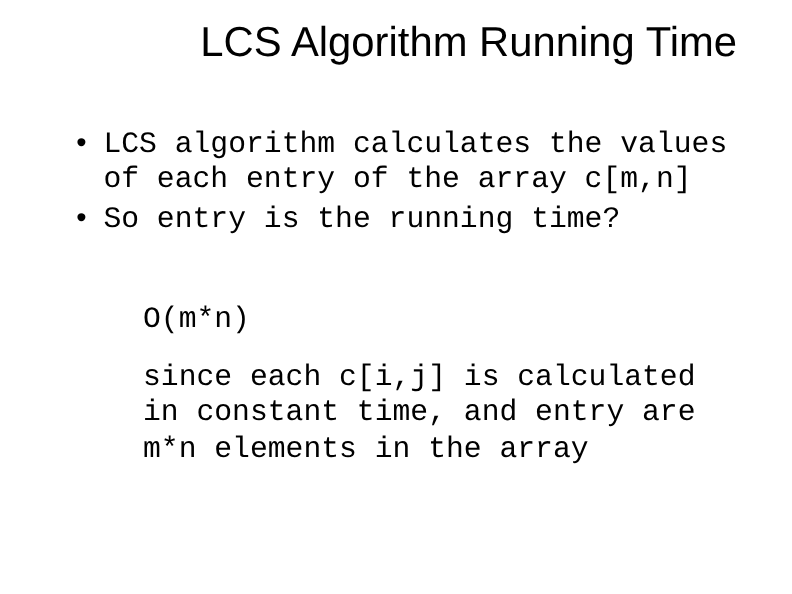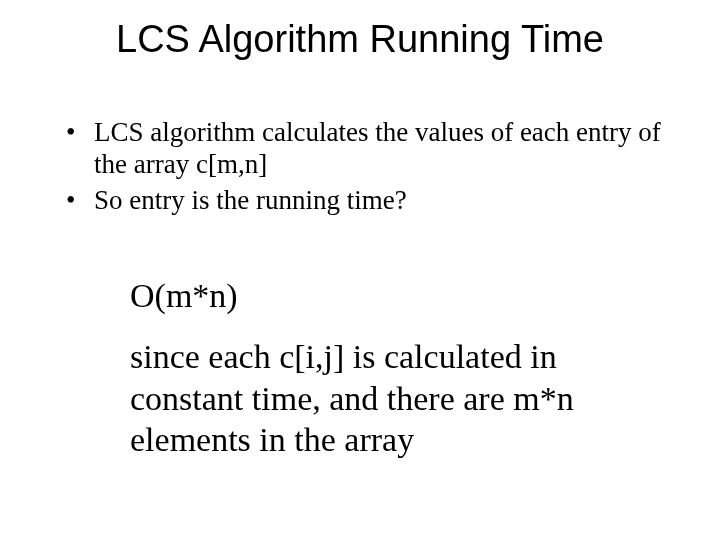--- a/index.html
+++ b/index.html
@@ -14,30 +14,31 @@
   .slide {
     width: 720px;
     height: 540px;
     position: relative;
     box-sizing: border-box;
   }
   .title {
     font-family: Arial, Helvetica, sans-serif;
     font-size: 38px;
     font-weight: 400;
-    text-align: center;
+    text-align: right;
     padding-top: 18px;
     padding-left: 50px;
     padding-right: 50px;
     letter-spacing: 0px;
   }
   .body {
     padding: 56px 35px 0 62px;
     font-size: 27px;
     line-height: 1.18;
+    font-family: Liberation Mono, monospace;
   }
   ul.bullets {
     list-style: none;
     margin: 0;
     padding: 0;
   }
   ul.bullets li {
     position: relative;
     padding-left: 32px;
     margin-bottom: 4px;
@@ -46,37 +47,37 @@
     content: "•";
     position: absolute;
     left: 4px;
     top: 0;
     font-size: 27px;
   }
   .answer-block {
     margin-top: 58px;
     padding-left: 68px;
     padding-right: 40px;
-    font-size: 34px;
+    font-size: 27px;
     line-height: 1.22;
   }
   .answer-o {
     margin-bottom: 20px;
   }
 </style>
 </head>
 <body>
 
 <div class="slide">
   <div class="title">LCS Algorithm Running Time</div>
 
   <div class="body">
     <ul class="bullets">
       <li>LCS algorithm calculates the values of each entry of the array c[m,n]</li>
       <li>So entry is the running time?</li>
     </ul>
 
     <div class="answer-block">
       <div class="answer-o">O(m*n)</div>
-      <div>since each c[i,j] is calculated in constant time, and there are m*n elements in the array</div>
+      <div>since each c[i,j] is calculated in constant time, and entry are m*n elements in the array</div>
     </div>
   </div>
 </div>
 
 </body></html>

